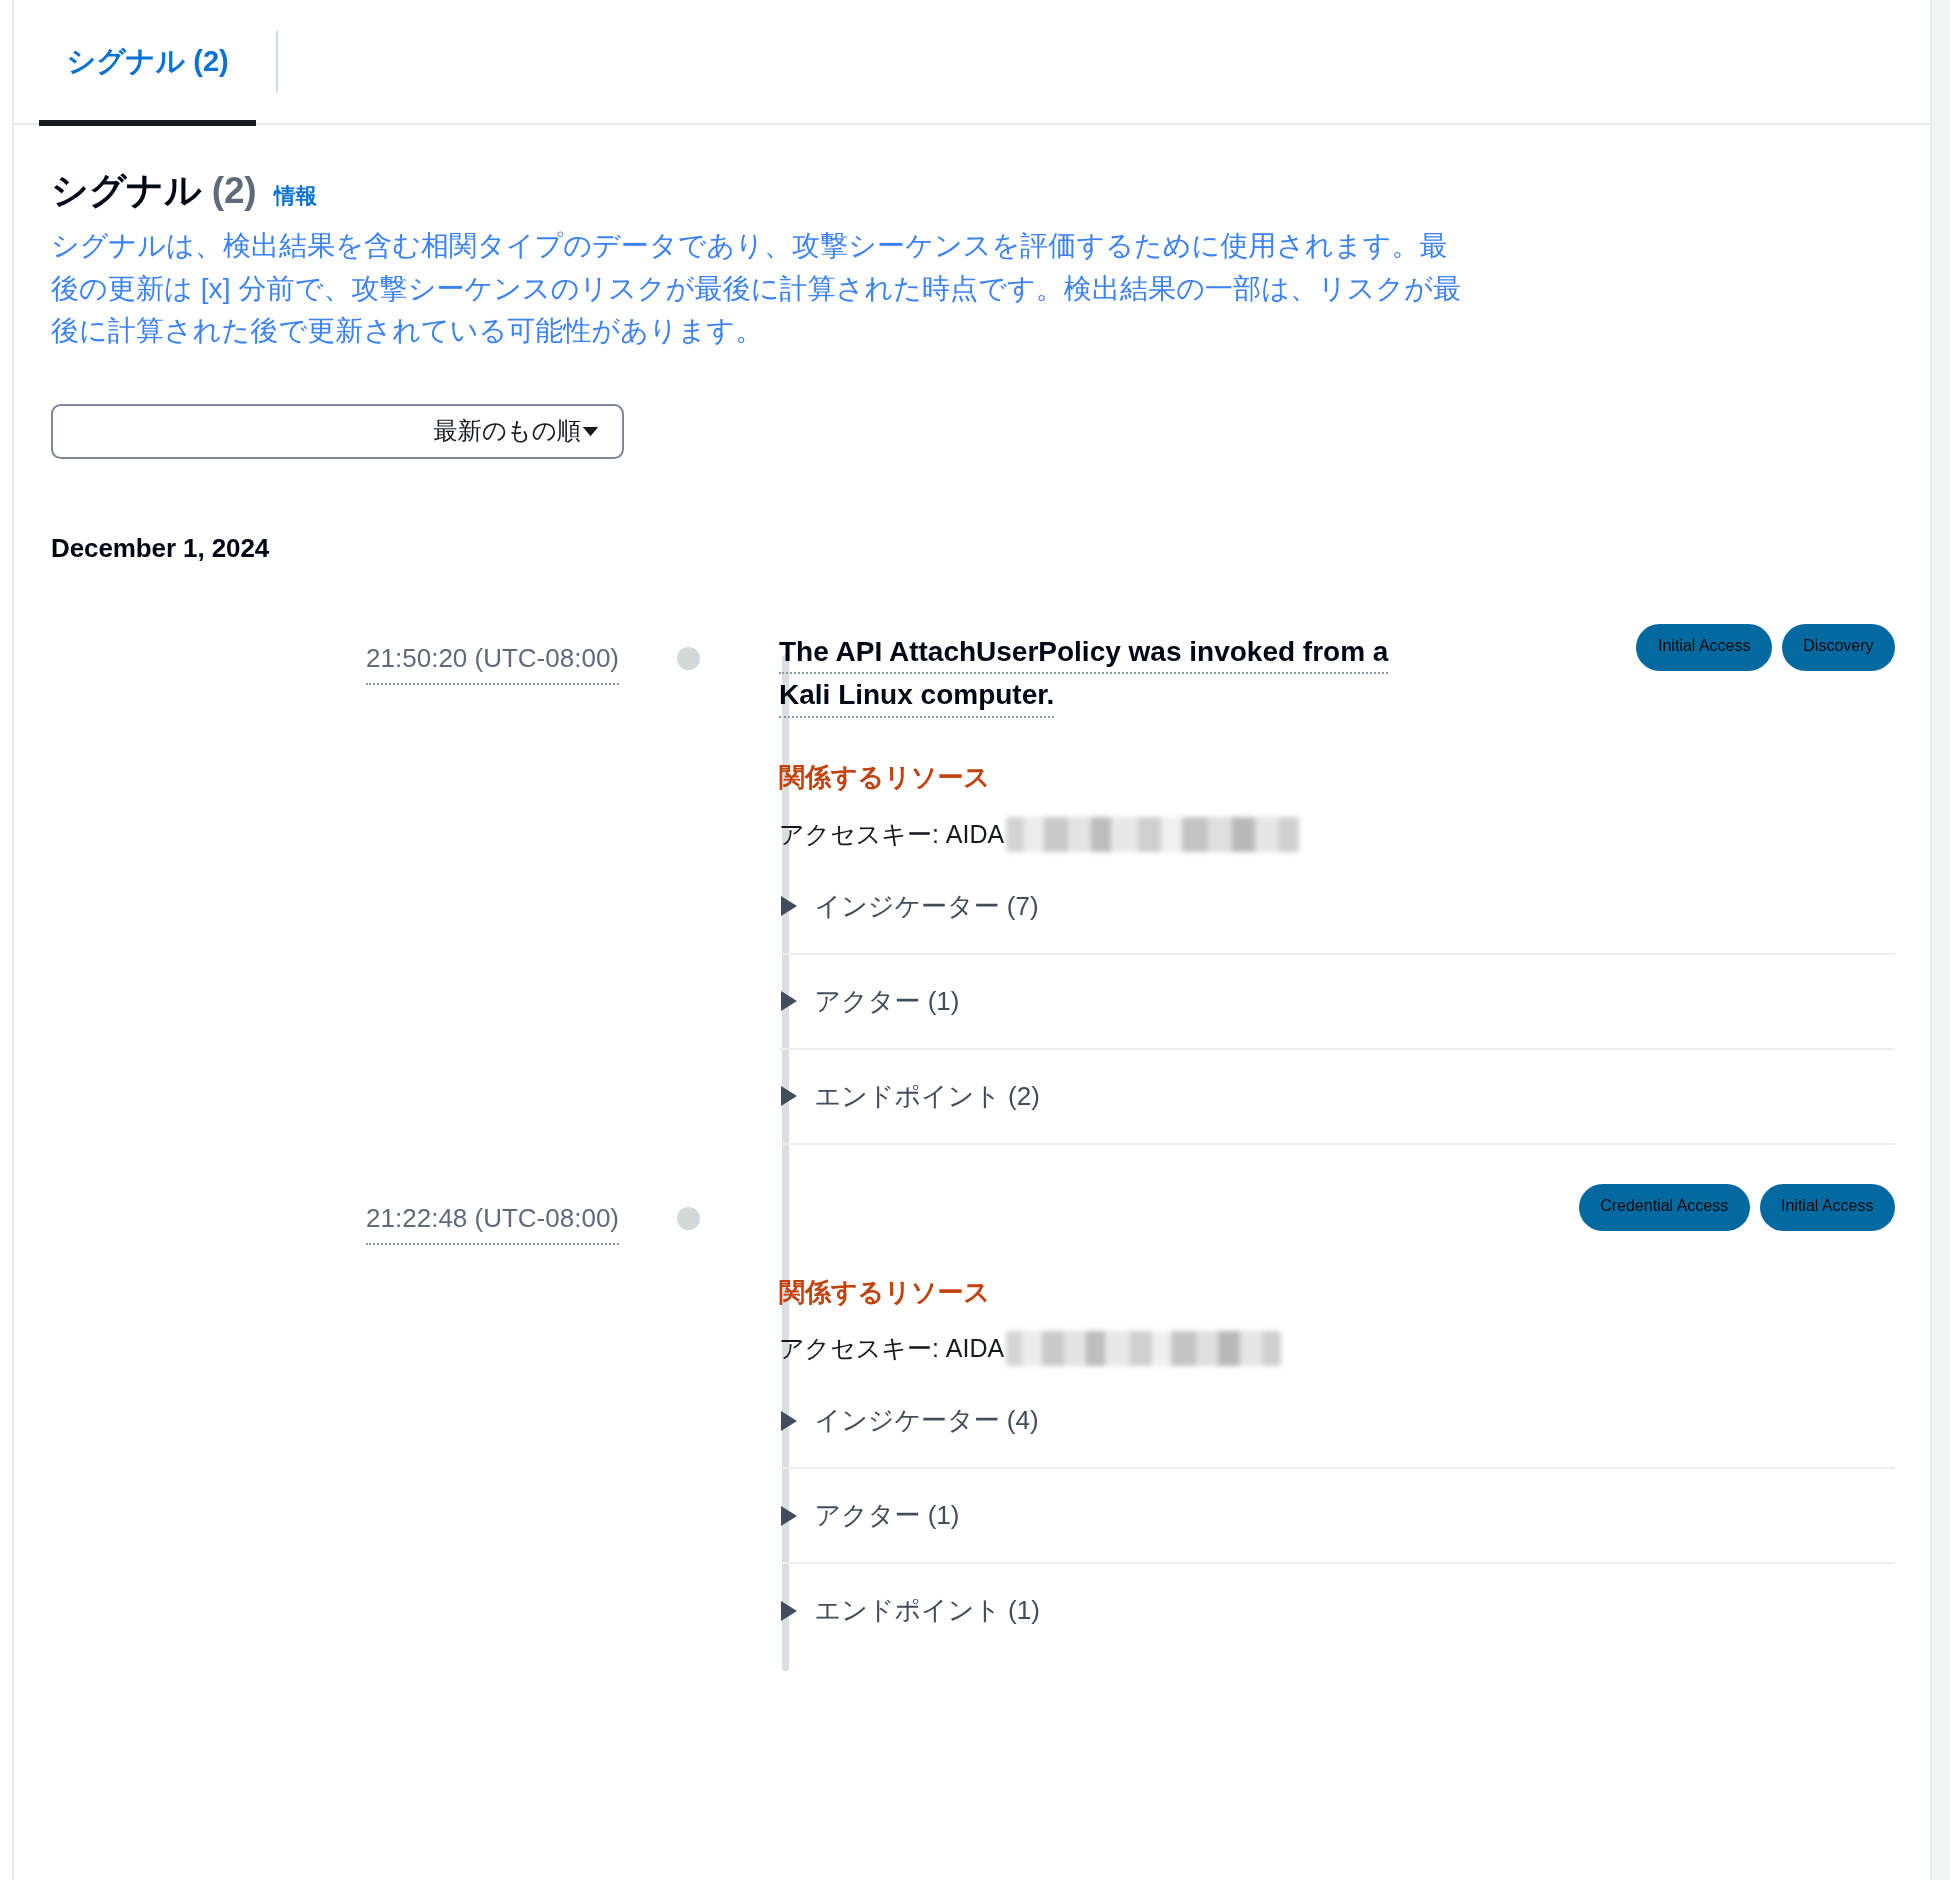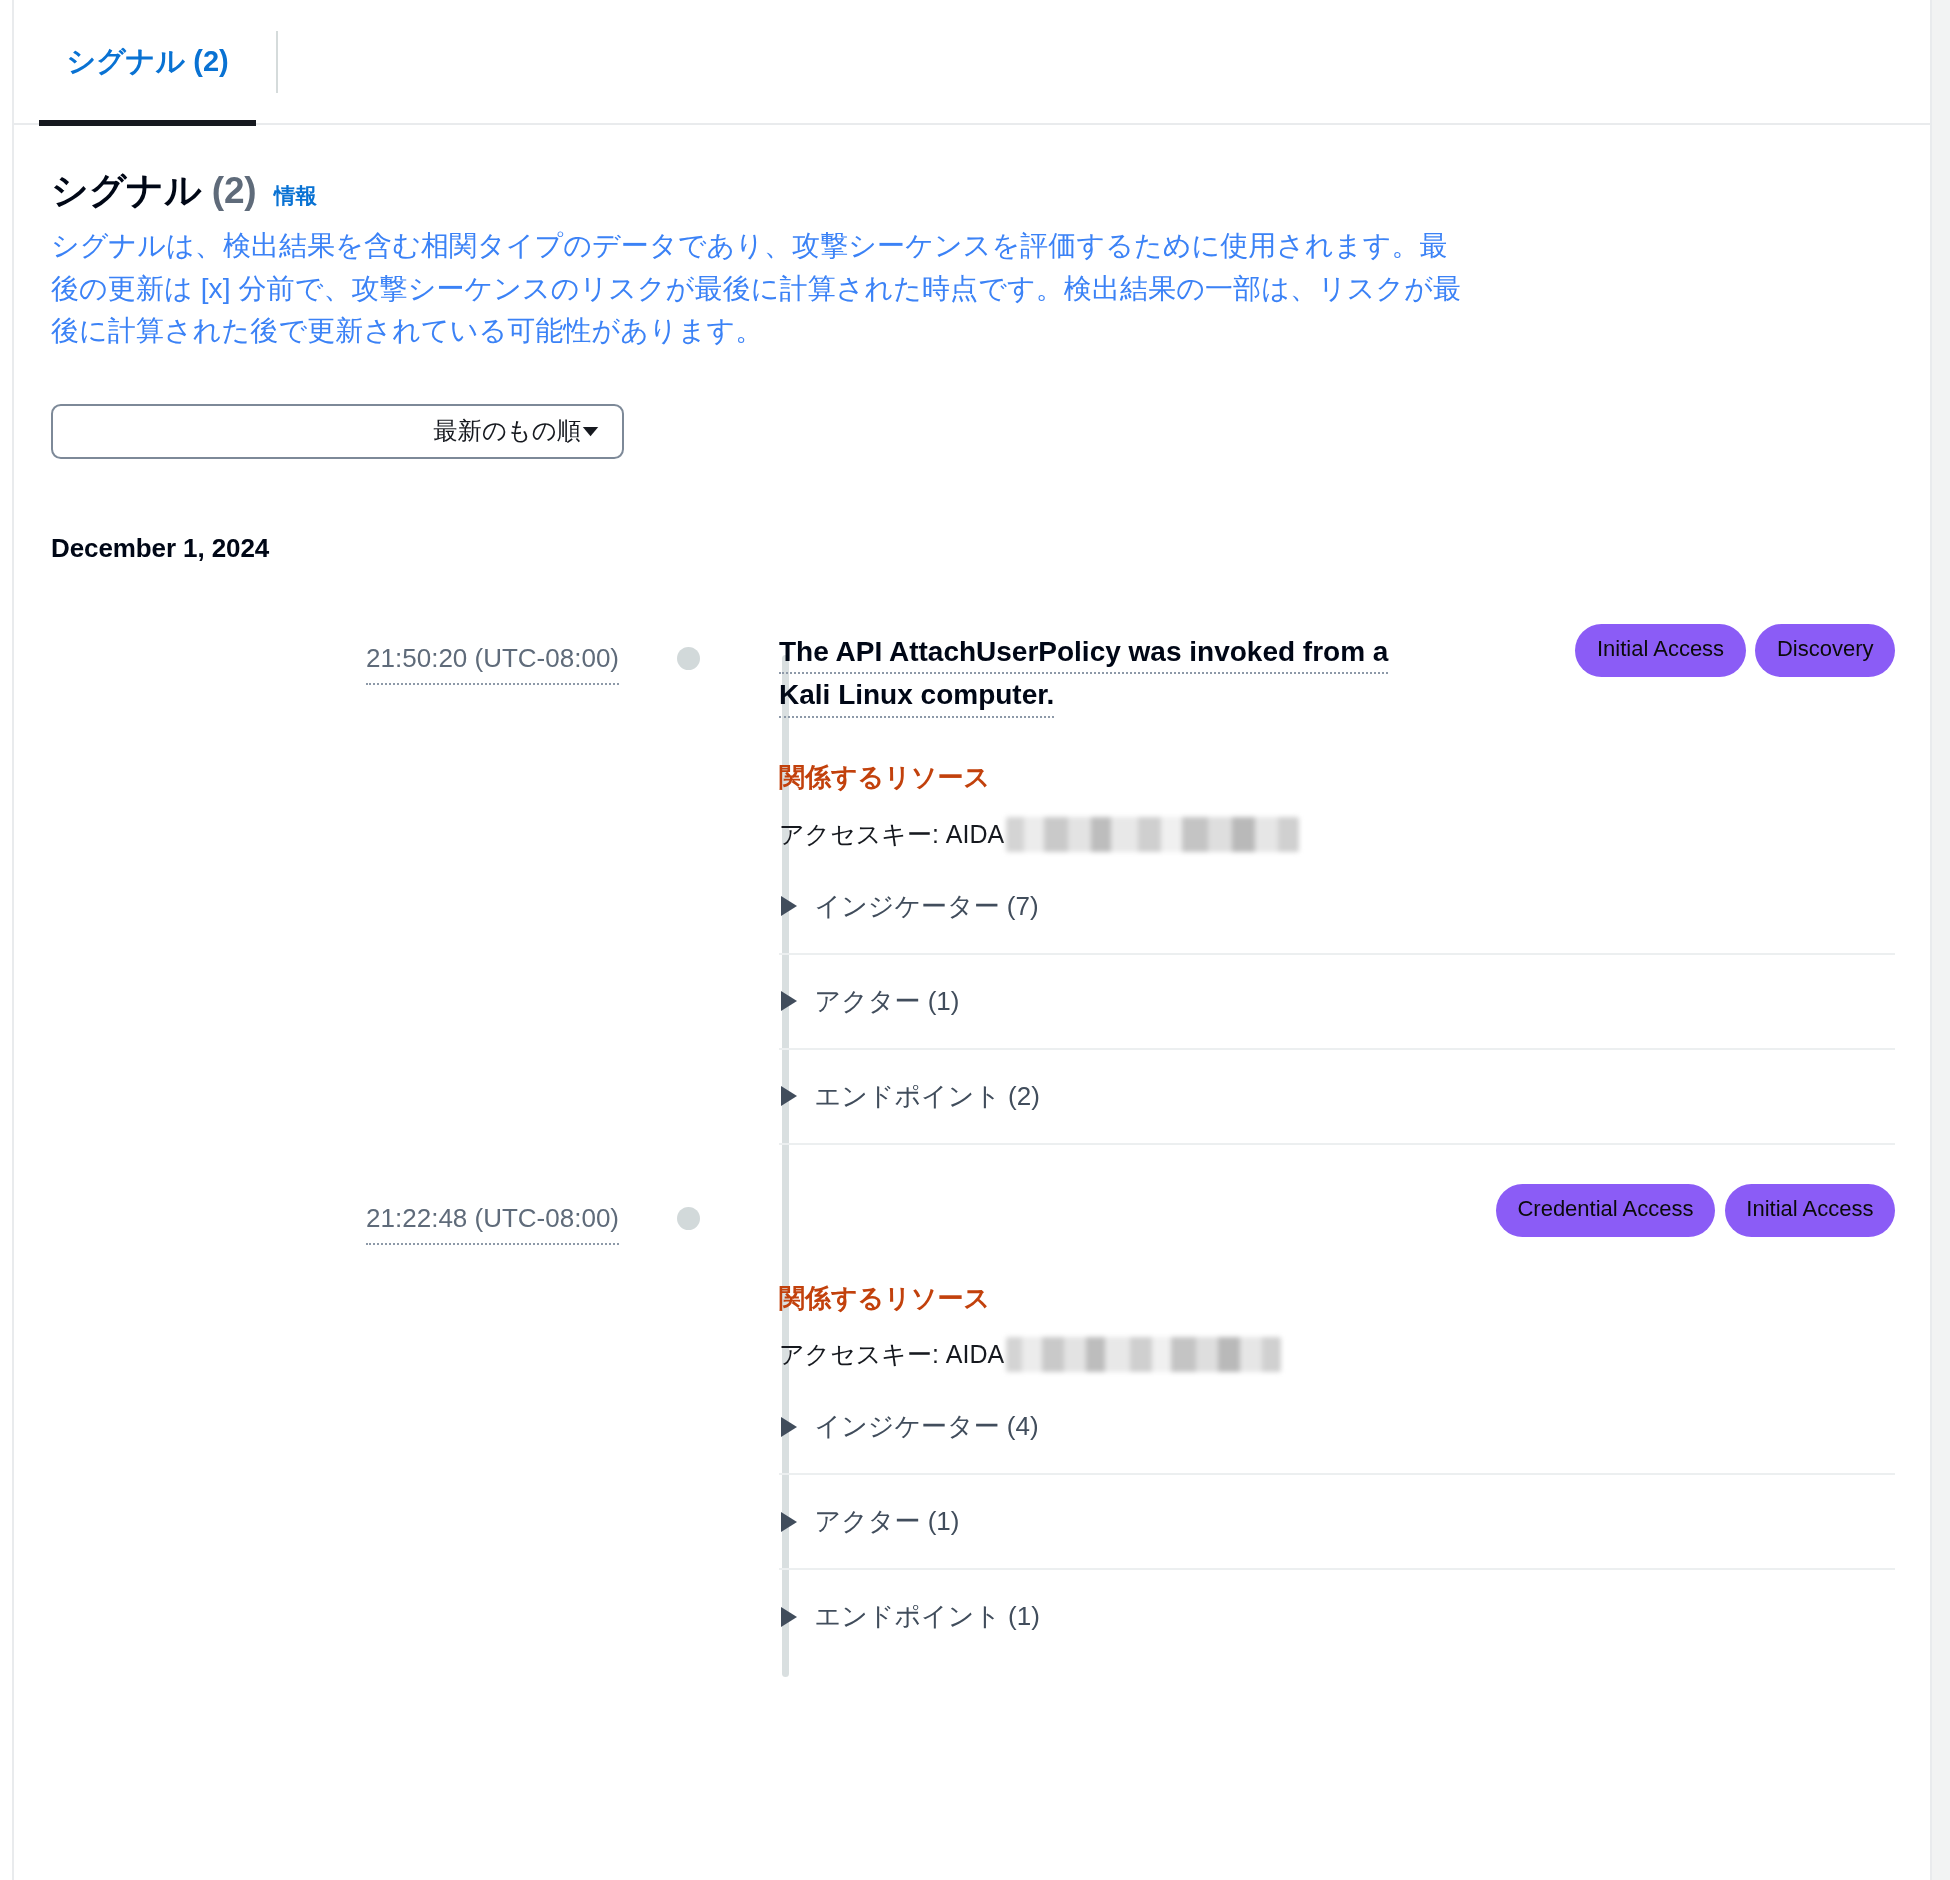--- a/index.html
+++ b/index.html
@@ -230,23 +230,23 @@
 
   .badges {
     flex: 1 1 auto;
     display: flex;
     flex-wrap: wrap;
     justify-content: flex-end;
     gap: 11.7px 9.8px;
     align-content: flex-start;
   }
   .badge {
-    background: #8b5cf6;
+    background: #0369a1;
     color: #0b0b0b;
-    font-size: 22px;
+    font-size: 16px;
     line-height: 1;
     padding: 14.6px 21.5px 16.6px;
     border-radius: 29px;
     white-space: nowrap;
     cursor: default;
   }
 
   .subhead {
     margin-top: 44px;
     font-size: 26px;

